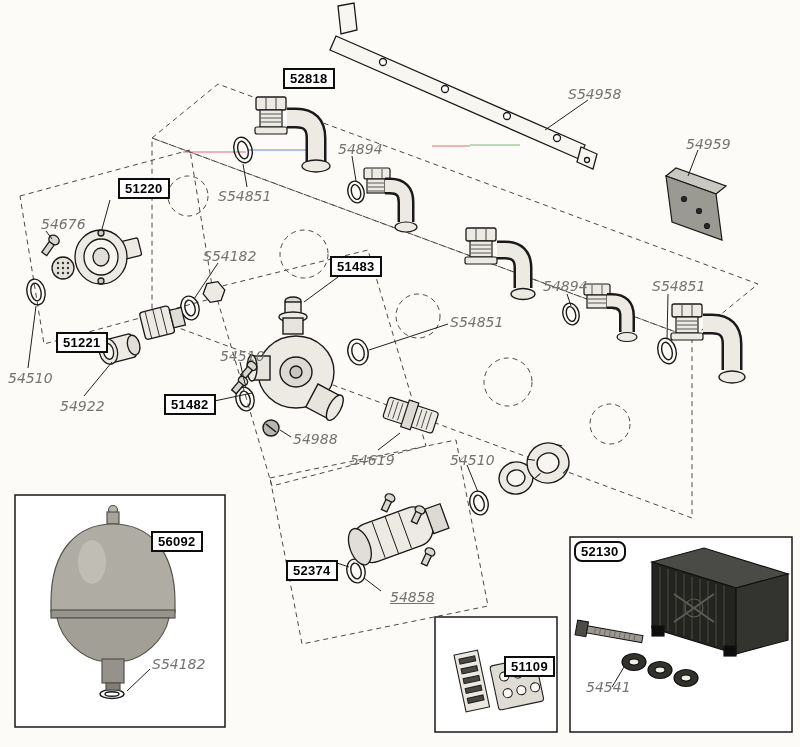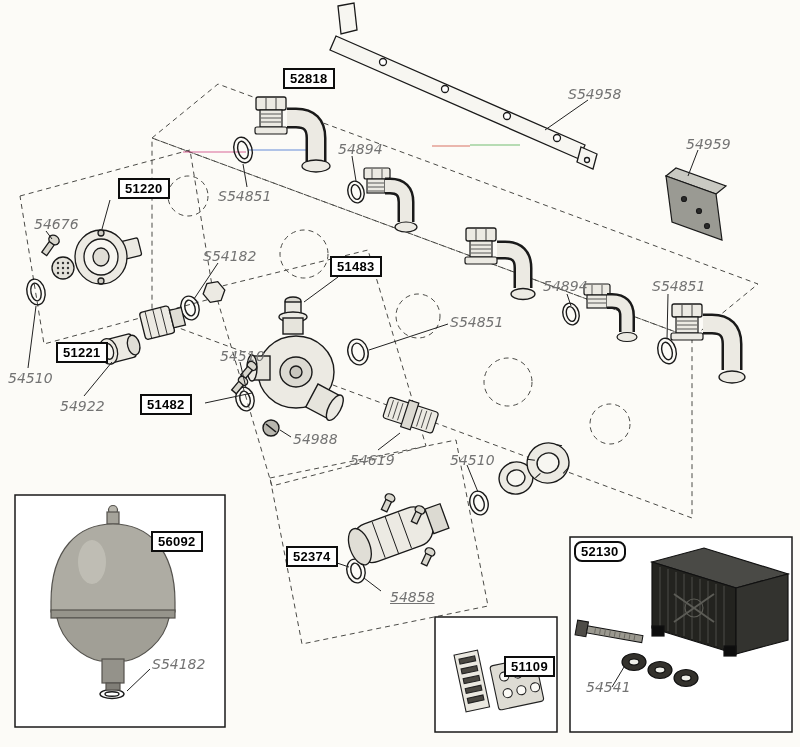--- a/index.html
+++ b/index.html
@@ -411,31 +411,31 @@
       <line x1="150" y1="669" x2="127" y2="691"></line>
       <line x1="612" y1="687" x2="624" y2="667"></line>
       <line x1="334" y1="562" x2="349" y2="567"></line>
     </g>
   </svg>
 
   <div id="labels-layer">
       <div class="label boxed" style="left: 283px; top: 68px;">52818</div>
       <div class="label boxed" style="left: 86px; top: 178px; margin-left: 32px;">51220</div>
       <div class="label boxed" style="left: 330px; top: 256px;">51483</div>
-      <div class="label boxed" style="left: 56px; top: 342px;">51221</div>
-      <div class="label boxed" style="left: 140px; top: 394px;">51482</div>
+      <div class="label boxed" style="left: 56px; top: 332px;">51221</div>
+      <div class="label boxed" style="left: 164px; top: 394px;">51482</div>
       <div class="label boxed" style="left: 151px; top: 531px;">56092</div>
-      <div class="label boxed" style="left: 286px; top: 546px;">52374</div>
+      <div class="label boxed" style="left: 286px; top: 560px;">52374</div>
       <div class="label boxed" style="left: 574px; top: 541px; border-radius: 8px;">52130</div>
       <div class="label boxed" style="left: 504px; top: 621px; margin-top: 35px;">51109</div>
       <div class="label italic" style="left: 568px; top: 86px;">S54958</div>
       <div class="label italic" style="left: 686px; top: 136px;">54959</div>
       <div class="label italic" style="left: 338px; top: 141px;">54894</div>
       <div class="label italic" style="left: 218px; top: 188px;">S54851</div>
-      <div class="label italic" style="left: 34px; top: 216px;">54676</div>
+      <div class="label italic" style="left: 41px; top: 216px;">54676</div>
       <div class="label italic" style="left: 203px; top: 248px;">S54182</div>
       <div class="label italic" style="left: 543px; top: 278px;">54894</div>
       <div class="label italic" style="left: 652px; top: 278px;">S54851</div>
       <div class="label italic" style="left: 450px; top: 314px;">S54851</div>
       <div class="label italic" style="left: 220px; top: 348px;">54510</div>
       <div class="label italic" style="left: 8px; top: 370px;">54510</div>
       <div class="label italic" style="left: 60px; top: 398px;">54922</div>
       <div class="label italic" style="left: 293px; top: 431px;">54988</div>
       <div class="label italic" style="left: 350px; top: 452px;">54619</div>
       <div class="label italic" style="left: 450px; top: 452px;">54510</div>

